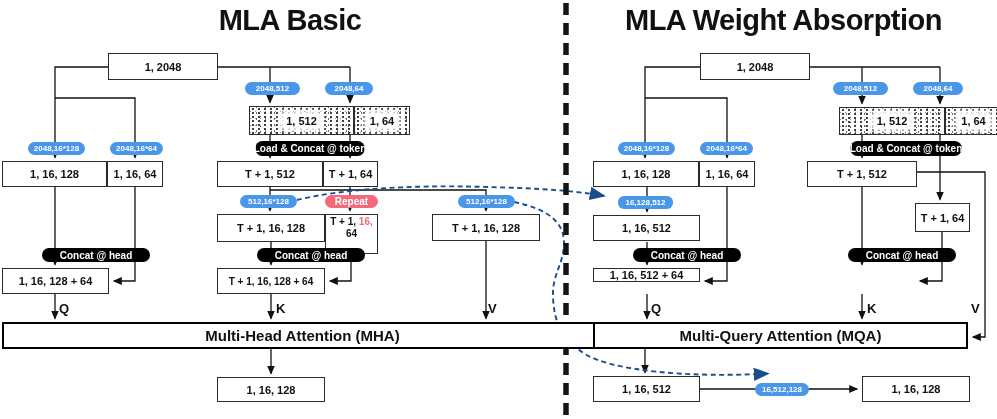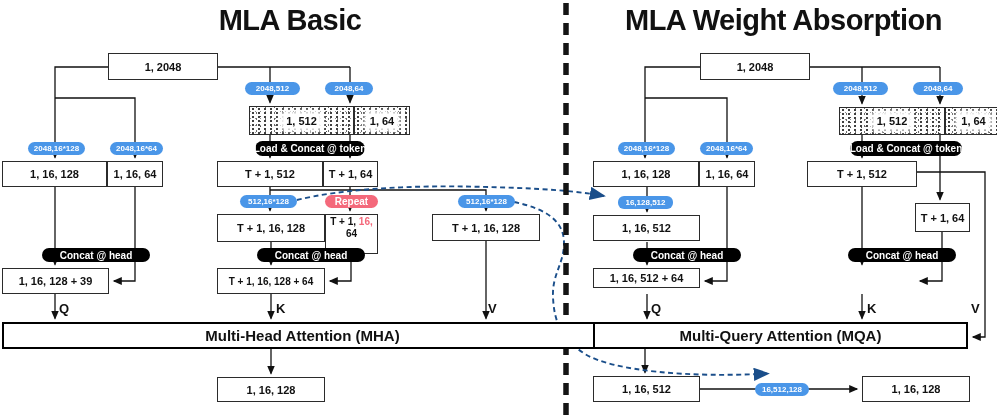--- a/index.html
+++ b/index.html
@@ -127,21 +127,21 @@
   <div class="abs box twoline" style="left:325px;top:214px;width:53px;height:40px;">
     <span>T + 1,</span>
     <span class="pink-txt">16,</span><br>
     <span>64</span>
   </div>
   <div class="abs box" style="left:432px;top:214px;width:108px;height:27px;">T + 1, 16, 128</div>
 
   <div class="abs pill black" style="left:42px;top:248px;width:108px;height:14px;">Concat @ head</div>
   <div class="abs pill black" style="left:257px;top:248px;width:108px;height:14px;">Concat @ head</div>
 
-  <div class="abs box" style="left:2px;top:268px;width:107px;height:26px;">1, 16, 128 + 39</div>
+  <div class="abs box" style="left:2px;top:268px;width:107px;height:26px;">1, 16, 128 + 64</div>
   <div class="abs box fs10" style="left:217px;top:268px;width:108px;height:26px;">T + 1, 16, 128 + 64</div>
 
   <div class="abs qkv" style="left:59px;top:301px;">Q</div>
   <div class="abs qkv" style="left:276px;top:301px;">K</div>
   <div class="abs qkv" style="left:488px;top:301px;">V</div>
 
   <div class="abs box thick" style="left:2px;top:322px;width:601px;height:27px;">Multi-Head Attention (MHA)</div>
 
   <div class="abs box" style="left:217px;top:377px;width:108px;height:25px;">1, 16, 128</div>
 
@@ -168,21 +168,21 @@
   <div class="abs box" style="left:807px;top:161px;width:110px;height:26px;">T + 1, 512</div>
   <div class="abs box" style="left:915px;top:203px;width:55px;height:29px;">T + 1, 64</div>
 
   <div class="abs pill blue" style="left:618px;top:196px;width:55px;border-radius:6px;">16,128,512</div>
 
   <div class="abs box" style="left:593px;top:215px;width:107px;height:26px;">1, 16, 512</div>
 
   <div class="abs pill black" style="left:633px;top:248px;width:108px;height:14px;">Concat @ head</div>
   <div class="abs pill black" style="left:848px;top:248px;width:108px;height:14px;">Concat @ head</div>
 
-  <div class="abs box" style="left:593px;top:268px;width:107px;height:20px;">1, 16, 512 + 64</div>
+  <div class="abs box" style="left:593px;top:268px;width:107px;height:14px;">1, 16, 512 + 64</div>
 
   <div class="abs qkv" style="left:651px;top:301px;">Q</div>
   <div class="abs qkv" style="left:867px;top:301px;">K</div>
   <div class="abs qkv" style="left:971px;top:301px;">V</div>
 
   <div class="abs box thick" style="left:593px;top:322px;width:375px;height:27px;">Multi-Query Attention (MQA)</div>
 
   <div class="abs box" style="left:593px;top:376px;width:107px;height:26px;">1, 16, 512</div>
   <div class="abs pill blue" style="left:755px;top:383px;width:54px;">16,512,128</div>
   <div class="abs box" style="left:862px;top:376px;width:108px;height:26px;">1, 16, 128</div>

